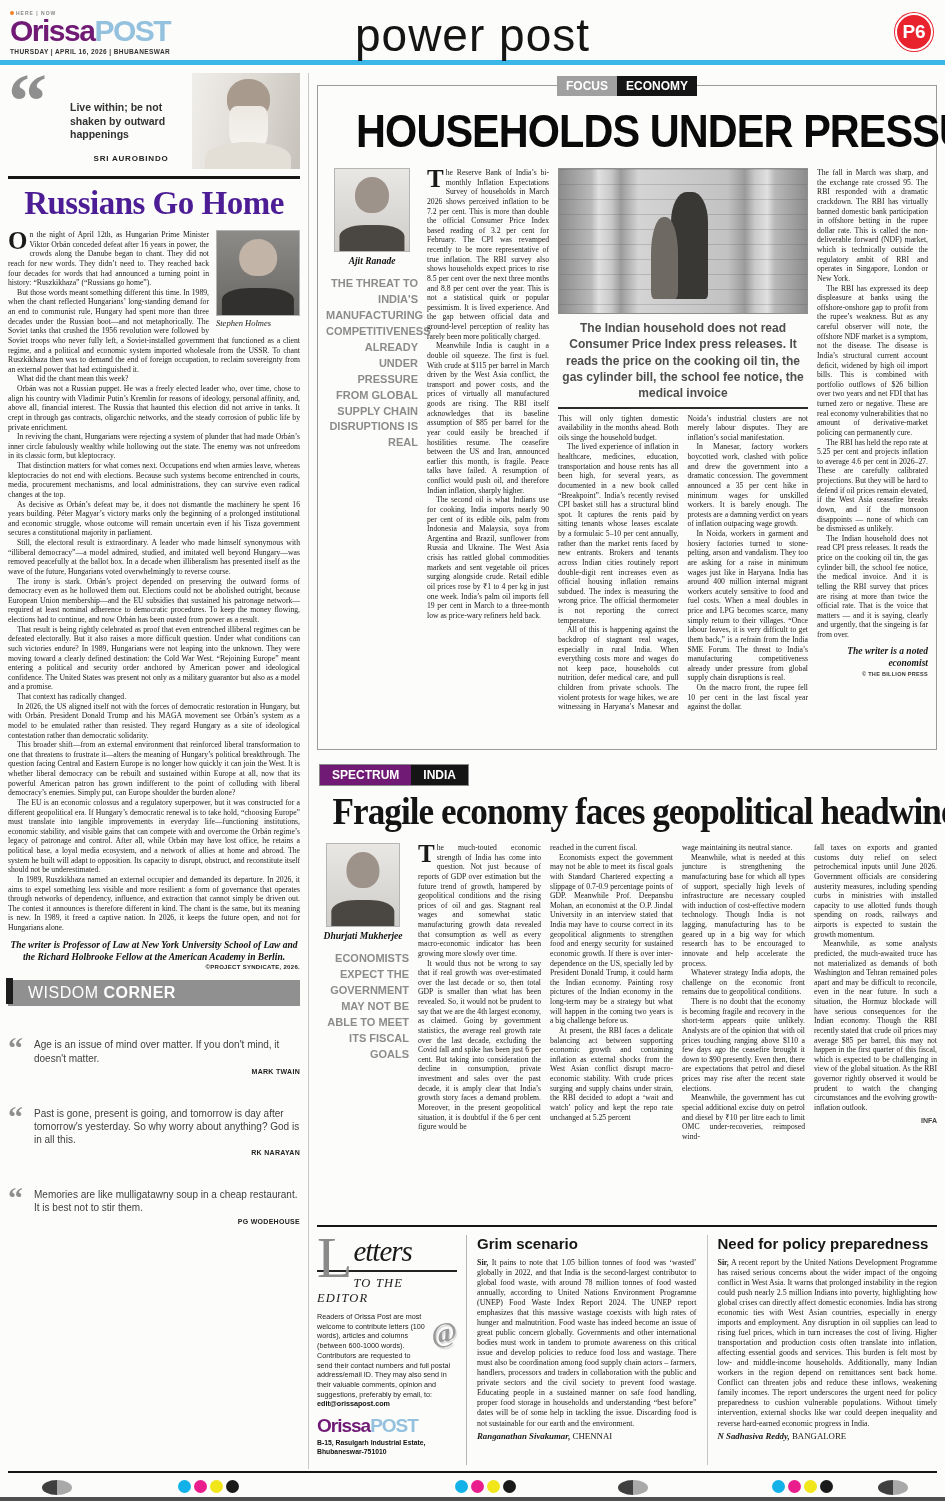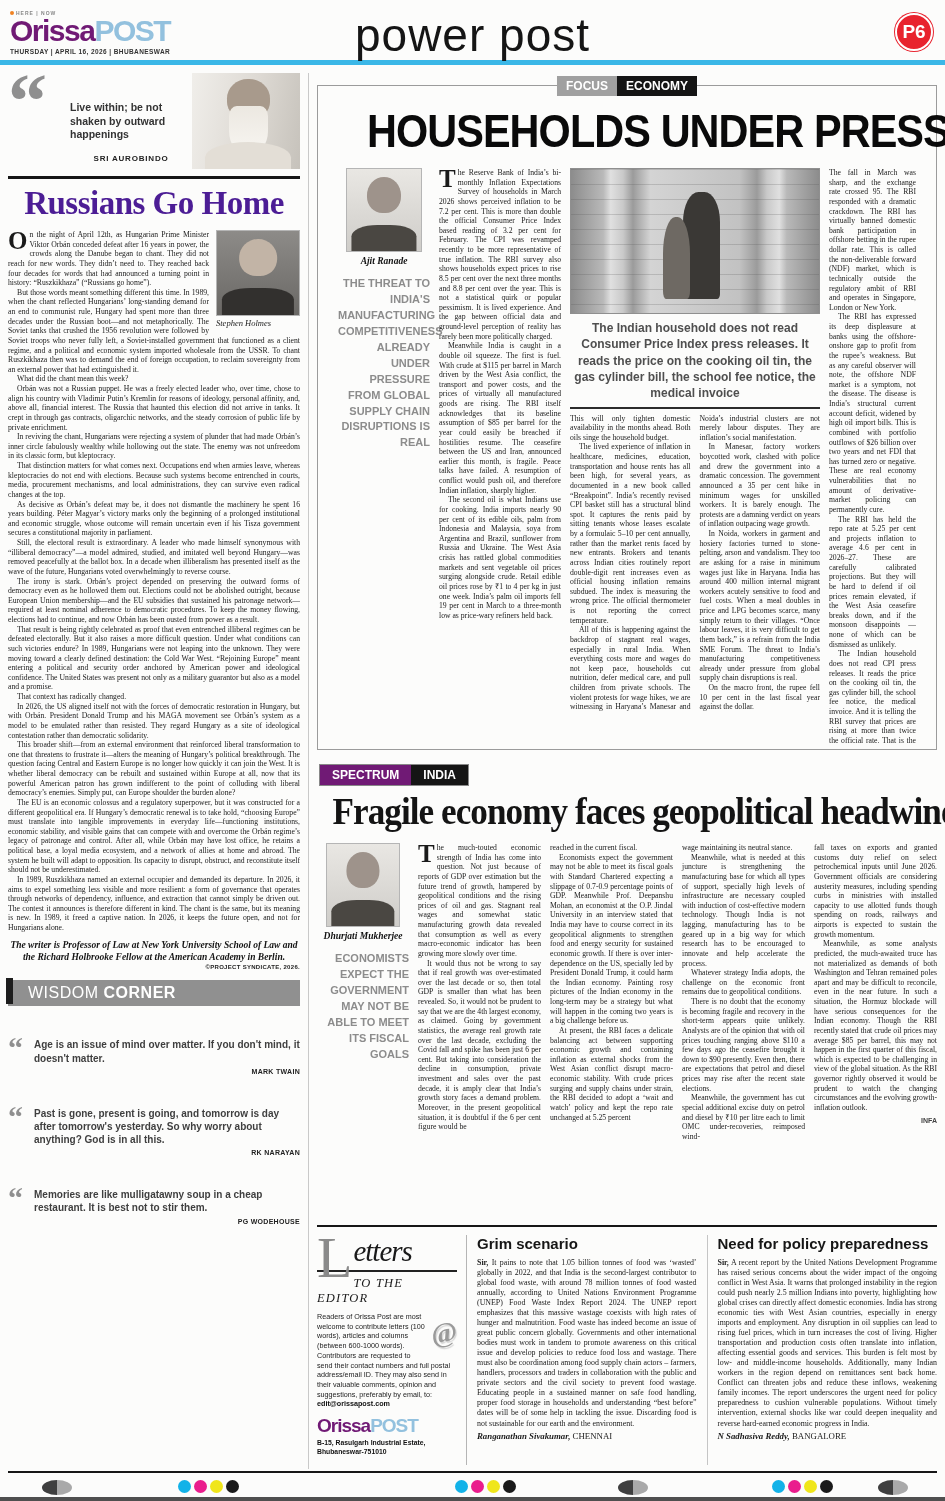--- a/index.html
+++ b/index.html
@@ -60,25 +60,25 @@
 .syndicate{font-size:6px;font-weight:bold;text-align:right;color:#222;letter-spacing:.3px;margin-top:1px;}
 
 
 .wisdom{margin-top:10px;}
 .wisdom-header{height:26px;background:#909090;display:flex;align-items:center;padding-left:12px;color:#fff;font-size:16px;letter-spacing:.5px;position:relative;margin-bottom:10px;}
 .wisdom-header::before{content:"";position:absolute;left:-2px;top:-2px;bottom:2px;width:7px;background:#1d1d1d;}
 .wisdom-header .wl{font-weight:400;margin-left:8px;}
 .wisdom-header .wb{font-weight:800;margin-left:5px;}
 .wq{position:relative;padding-left:26px;margin-bottom:11px;}
 .wq-glyph{position:absolute;left:0;top:-2px;font-family:"Liberation Serif",serif;font-size:30px;font-weight:bold;color:#8f8f8f;line-height:.8;}
-.wq-text{font-size:10px;font-weight:bold;color:#3f3f3f;line-height:1.32;margin-top:32px;}
+.wq-text{font-size:10px;font-weight:normal;color:#3f3f3f;line-height:1.32;margin-top:32px;}
 .wq-author{text-align:right;font-size:7px;font-weight:bold;color:#222;margin-top:3px;letter-spacing:.3px;}
 
 
-.economy-box{border:1.5px solid #9b9b9b;position:relative;padding:14px 20px 6px;margin-top:12px;}
+.economy-box{border:1.5px solid #9b9b9b;position:relative;padding:14px 8px 6px;margin-top:12px;}
 .kicker{position:absolute;top:-10px;left:50%;transform:translateX(-50%);display:flex;font-weight:bold;font-size:12px;line-height:1;white-space:nowrap;}
 .kicker .k1{background:#a0a0a0;color:#fff;padding:4px 9px;}
 .kicker .k2{background:#151515;color:#fff;padding:4px 9px;}
 .econ-headline{text-align:center;font-size:46px;font-weight:800;letter-spacing:-1px;color:#0a0a0a;white-space:nowrap;transform:scaleX(.9);margin:4px 0 10px;}
 .econ-grid{display:flex;gap:9px;height:575px;overflow:hidden;}
 .econ-rail{width:92px;flex:none;}
 .ph-ranade{width:76px;height:84px;margin:0 auto;}
 .author-name{font-family:"Liberation Serif",serif;font-style:italic;font-weight:bold;font-size:9.5px;text-align:center;margin:4px 0 10px;}
 .econ-rail .pull-quote{font-size:11px;line-height:1.45;}
 .econ-colB{width:122px;flex:none;}

